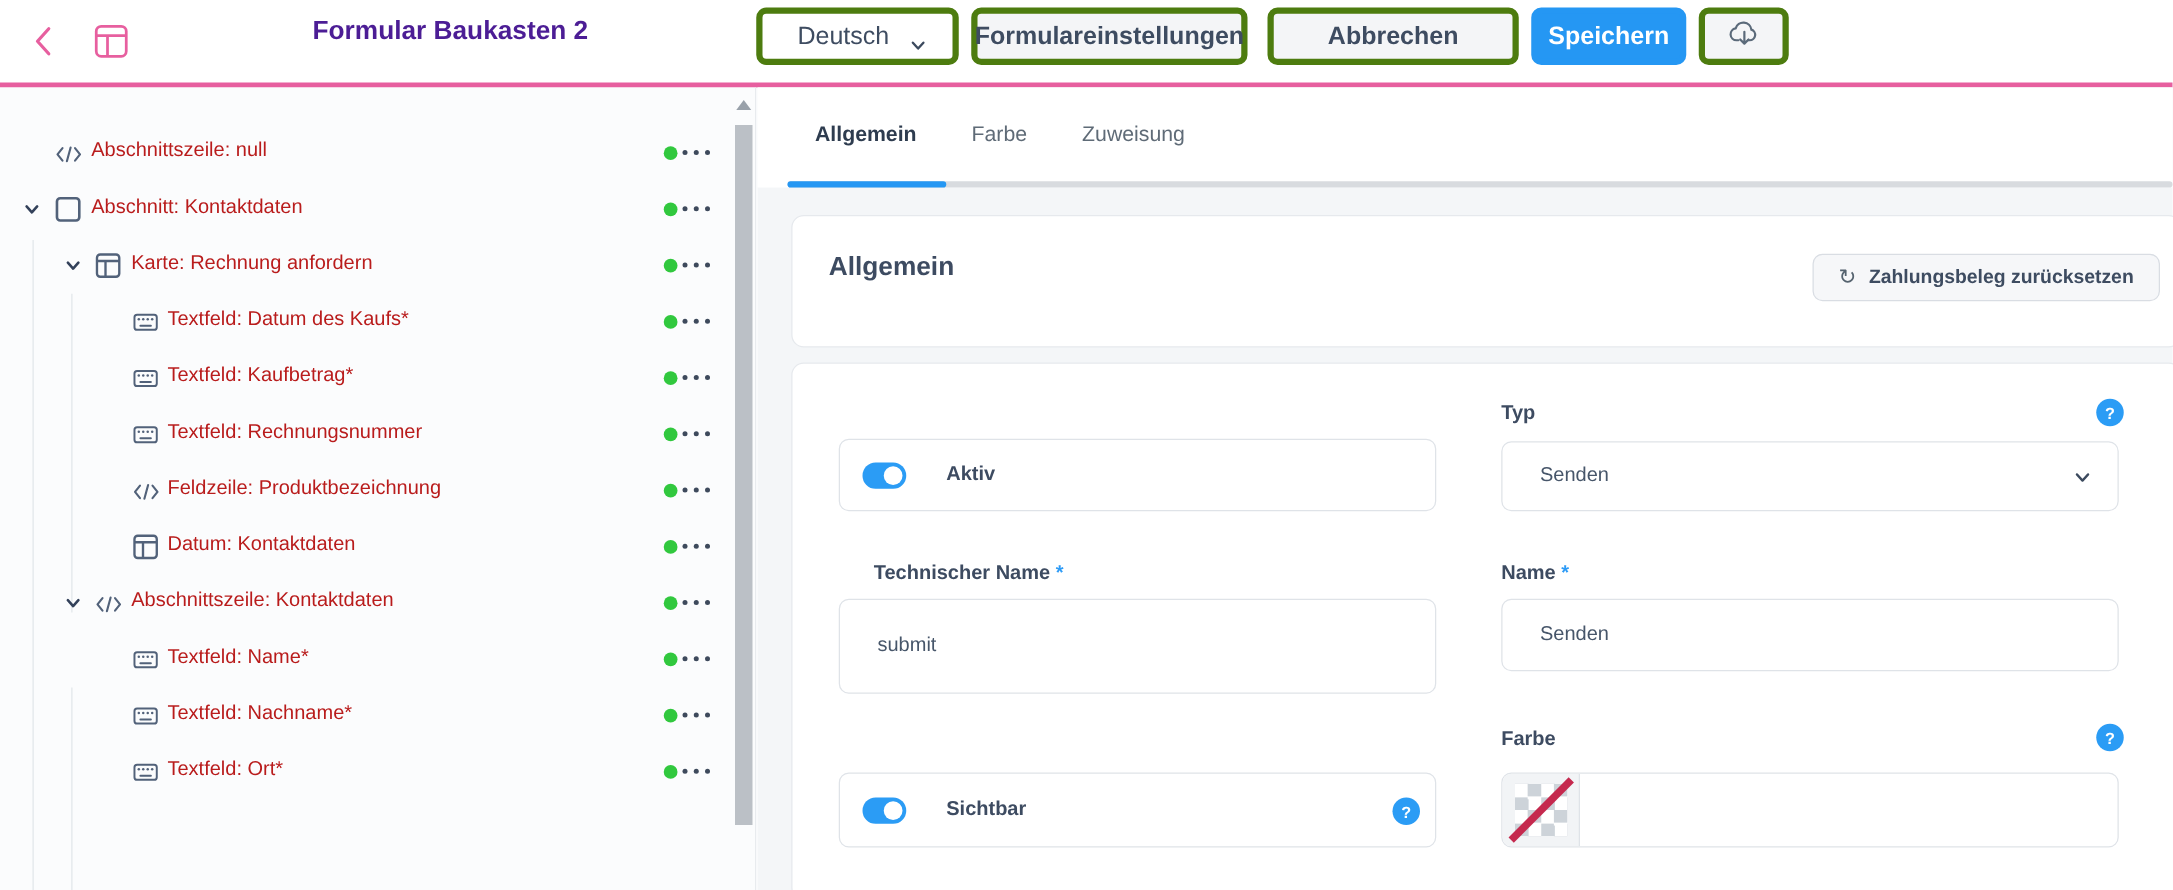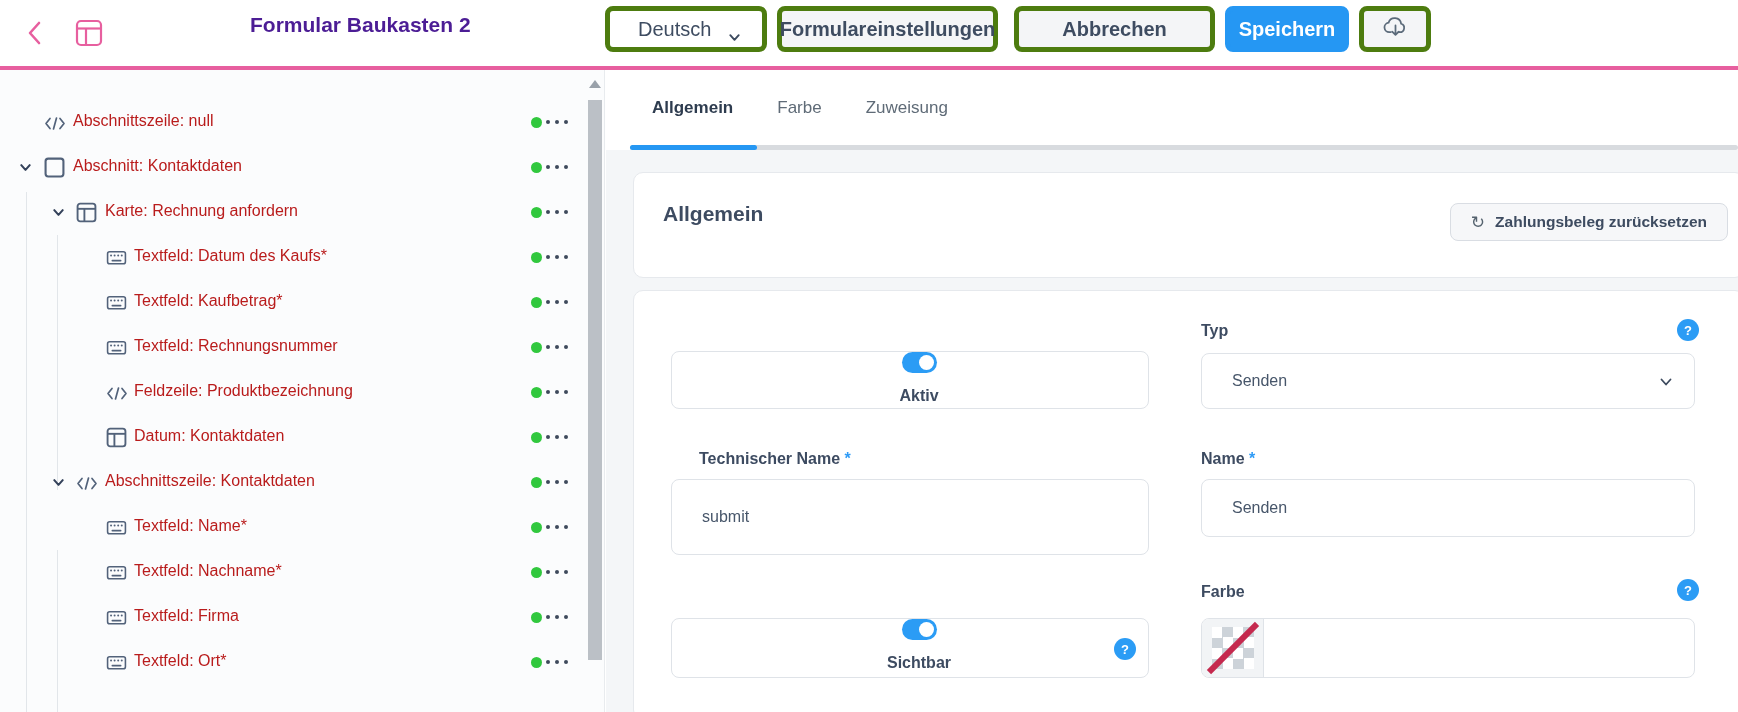--- a/index.html
+++ b/index.html
@@ -61,21 +61,21 @@
   #btn-reset { position:absolute; right:16px; top:30px; height:38px; padding:0 20px; display:flex; align-items:center; gap:10px;
     background:#f6f7f9; border:1px solid #d9dde3; border-radius:8px; font-size:15.5px; font-weight:600; color:#3e4c61; cursor:pointer; }
   #btn-reset .ricon { font-size:17px; color:#55636f; font-weight:400; }
   #card-body { top:220px; height:430px; }
 
   .f-label { position:absolute; font-size:16px; font-weight:700; color:#3d4b61; white-space:nowrap; }
   .f-label .req { color:#2e9bf6; font-weight:700; }
   .qbadge { position:absolute; width:22px; height:22px; border-radius:50%; background:#2b9cf5; color:#fff;
     font-size:13px; font-weight:700; display:flex; align-items:center; justify-content:center; cursor:pointer; }
   .fbox { position:absolute; background:#fff; border:1px solid #dfe3e8; border-radius:8px; }
-  .toggle-box { display:flex; align-items:center; padding-left:18px; gap:14px;flex-direction:column; }
+  .toggle-box { display:flex; align-items:center; padding-left:18px; gap:32px; }
   .toggle { position:relative; width:35px; height:21px; border-radius:11px; background:#2b9cf5; cursor:pointer; flex:none; }
   .toggle .knob { position:absolute; right:3px; top:3px; width:15px; height:15px; border-radius:50%; background:#fff; }
   .toggle-label { font-size:16px; font-weight:700; color:#3d4b61; }
   .f-input { position:absolute; border:1px solid #dfe3e8; border-radius:8px; background:#fff; font-size:16px;
     color:#47566a; padding-left:30px; font-family:inherit; outline:none; }
   .selbox { display:flex; align-items:center; padding-left:30px; font-size:16px; color:#47566a; cursor:pointer; }
   .selbox .sel-chev { position:absolute; right:20px; top:20px; }
 
   #aktiv-box { left:37px; top:60px; width:478px; height:58px; }
   #typ-label { left:567px; top:31px; }
@@ -330,38 +330,20 @@
       <div class="tree-row lvl-2">
 
     <span class="t-icon"><svg width="21" height="21" viewBox="0 0 20 20">
             <rect x="1.5" y="4.5" width="17" height="11.5" rx="2" fill="none" stroke="#52627a" stroke-width="1.5"></rect>
             <circle cx="4.8" cy="8" r=".95" fill="#52627a"></circle>
             <circle cx="8.2" cy="8" r=".95" fill="#52627a"></circle>
             <circle cx="11.6" cy="8" r=".95" fill="#52627a"></circle>
             <circle cx="15" cy="8" r=".95" fill="#52627a"></circle>
             <line x1="6" y1="13" x2="14" y2="13" stroke="#52627a" stroke-width="1.5" stroke-linecap="round"></line>
           </svg></span>
-    <span class="t-label">Textfeld: Firma</span>
-    <span class="t-dot"></span>
-    <span class="t-menu">
-          <i></i>
-          <i></i>
-          <i></i>
-        </span>
-  </div>
-      <div class="tree-row lvl-2">
-
-    <span class="t-icon"><svg width="21" height="21" viewBox="0 0 20 20">
-            <rect x="1.5" y="4.5" width="17" height="11.5" rx="2" fill="none" stroke="#52627a" stroke-width="1.5"></rect>
-            <circle cx="4.8" cy="8" r=".95" fill="#52627a"></circle>
-            <circle cx="8.2" cy="8" r=".95" fill="#52627a"></circle>
-            <circle cx="11.6" cy="8" r=".95" fill="#52627a"></circle>
-            <circle cx="15" cy="8" r=".95" fill="#52627a"></circle>
-            <line x1="6" y1="13" x2="14" y2="13" stroke="#52627a" stroke-width="1.5" stroke-linecap="round"></line>
-          </svg></span>
     <span class="t-label">Textfeld: Ort*</span>
     <span class="t-dot"></span>
     <span class="t-menu">
           <i></i>
           <i></i>
           <i></i>
         </span>
   </div>
     </div>
   <div id="side-scrollbar">

